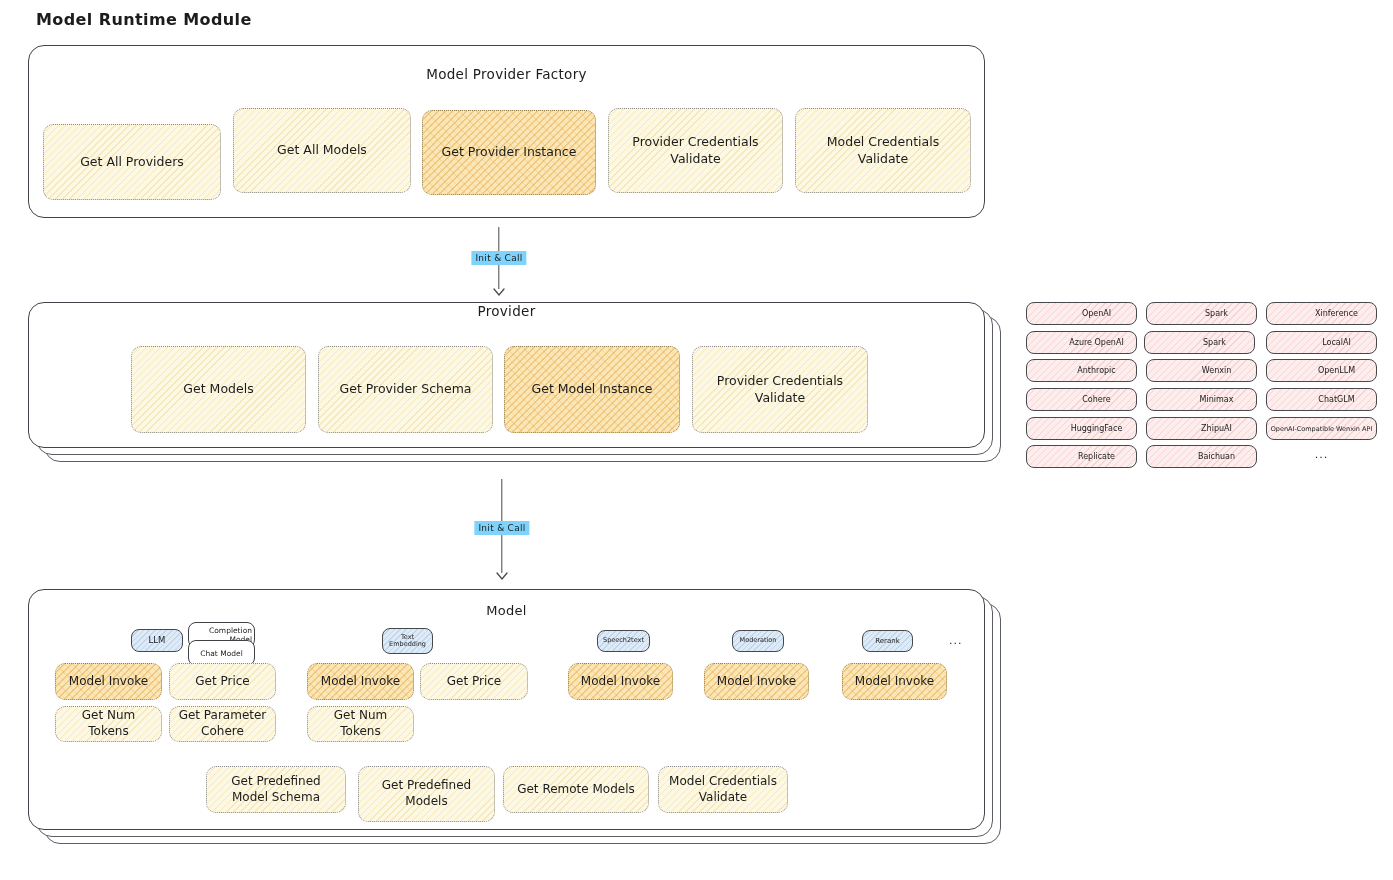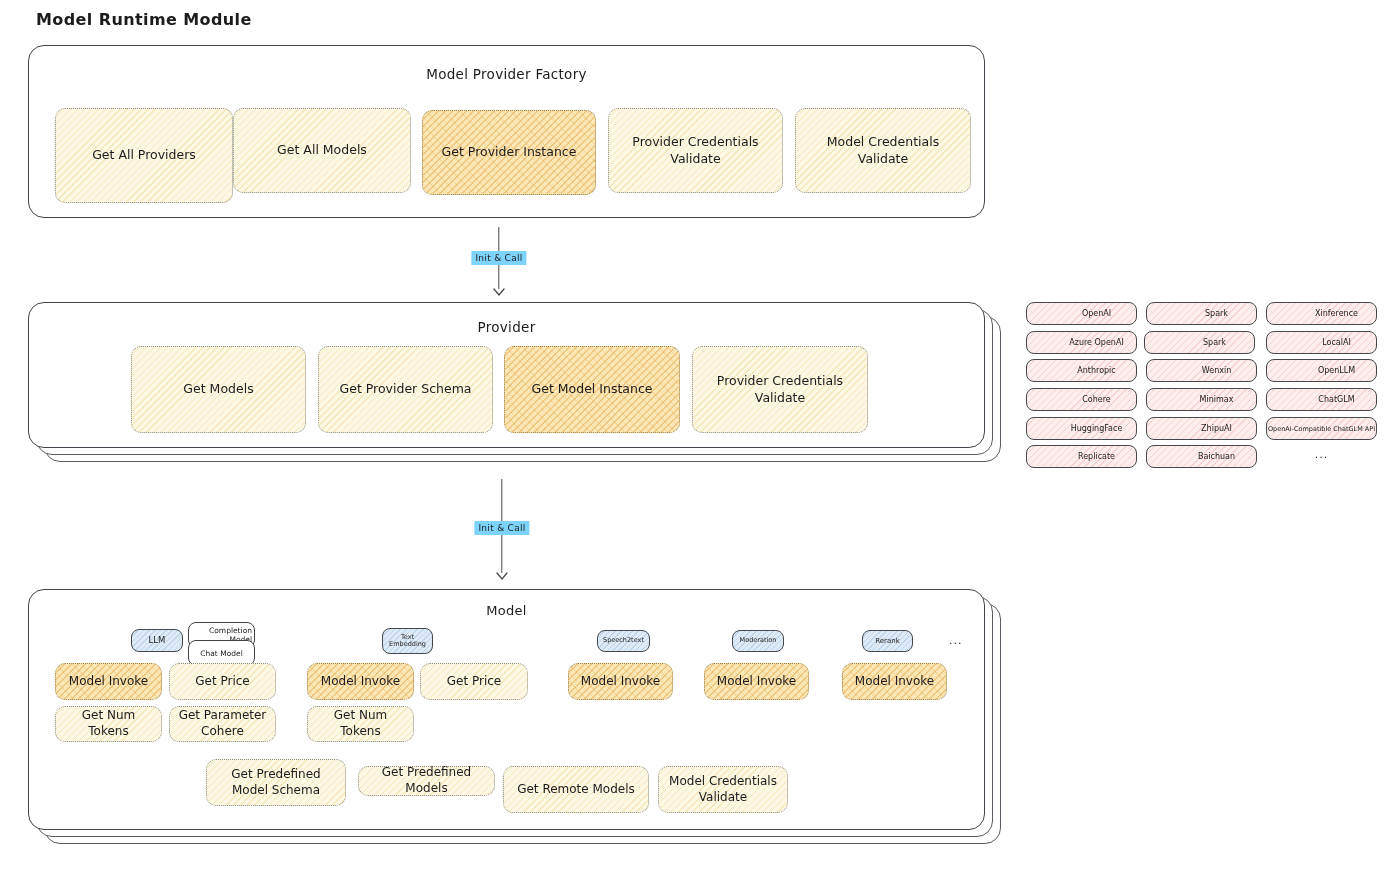--- a/index.html
+++ b/index.html
@@ -41,39 +41,39 @@
 </style>
 </head>
 <body>
 
 <div class="canvas">
 
   <div class="page-title">Model Runtime Module</div>
 
   <section class="box" style="left:28px;top:45px;width:957px;height:173px;">
     <div class="box-title" style="top:20px;">Model Provider Factory</div>
-    <div class="node yellow" style="left:14px;top:62px;width:178px;height:95px;margin-left:12px;">Get All Providers</div>
+    <div class="node yellow" style="left:14px;top:78px;width:178px;height:76px;">Get All Providers</div>
     <div class="node yellow" style="left:204px;top:62px;width:178px;height:85px;">Get All Models</div>
     <div class="node orange" style="left:393px;top:64px;width:174px;height:85px;">Get Provider Instance</div>
     <div class="node yellow" style="left:579px;top:62px;width:175px;height:85px;">Provider Credentials Validate</div>
     <div class="node yellow" style="left:766px;top:62px;width:176px;height:85px;">Model Credentials Validate</div>
   </section>
 
   <div class="arrow" style="left:492px;top:227px;height:69px;">
     <div class="line"></div>
     <div class="label" style="top:31px;">Init &amp; Call</div>
     <svg width="12" height="8" viewBox="0 0 12 8">
       <path d="M1 1 L6 7 L11 1" stroke="#4a4a4a" stroke-width="1.3" fill="none" stroke-linecap="round"></path>
     </svg>
   </div>
 
   <div class="ghost" style="left:44px;top:316px;width:957px;height:146px;"></div>
   <div class="ghost" style="left:36px;top:309px;width:957px;height:146px;"></div>
   <section class="box" style="left:28px;top:302px;width:957px;height:146px;">
-    <div class="box-title" style="top:16px;">Provider</div>
+    <div class="box-title" style="top:0;">Provider</div>
     <div class="node yellow" style="left:102px;top:43px;width:175px;height:87px;">Get Models</div>
     <div class="node yellow" style="left:289px;top:43px;width:175px;height:87px;">Get Provider Schema</div>
     <div class="node orange" style="left:475px;top:43px;width:176px;height:87px;">Get Model Instance</div>
     <div class="node yellow" style="left:663px;top:43px;width:176px;height:87px;">Provider Credentials Validate</div>
   </section>
 
   <div class="pink" style="left:1026px;top:302px;">OpenAI</div>
   <div class="pink" style="left:1026px;top:331px;">Azure OpenAI</div>
   <div class="pink" style="left:1026px;top:359px;">Anthropic</div>
   <div class="pink" style="left:1026px;top:388px;">Cohere</div>
@@ -82,21 +82,21 @@
   <div class="pink" style="left:1146px;top:302px;">Spark</div>
   <div class="pink" style="left:1144px;top:331px;border-radius:8px;">Spark</div>
   <div class="pink" style="left:1146px;top:359px;">Wenxin</div>
   <div class="pink" style="left:1146px;top:388px;">Minimax</div>
   <div class="pink" style="left:1146px;top:417px;">ZhipuAI</div>
   <div class="pink" style="left:1146px;top:445px;">Baichuan</div>
   <div class="pink" style="left:1266px;top:302px;">Xinference</div>
   <div class="pink" style="left:1266px;top:331px;">LocalAI</div>
   <div class="pink" style="left:1266px;top:359px;">OpenLLM</div>
   <div class="pink" style="left:1266px;top:388px;">ChatGLM</div>
-  <div class="pink small-text" style="left:1266px;top:417px;">OpenAI-Compatible ChatGLM API</div>
+  <div class="pink small-text" style="left:1266px;top:417px;">OpenAI-Compatible Wenxin API</div>
   <div class="more-text" style="left:1266px;top:448px;width:111px;text-align:center;">...</div>
 
   <div class="arrow" style="left:495px;top:479px;height:101px;">
     <div class="line"></div>
     <div class="label" style="top:49px;">Init &amp; Call</div>
     <svg width="12" height="8" viewBox="0 0 12 8">
       <path d="M1 1 L6 7 L11 1" stroke="#4a4a4a" stroke-width="1.3" fill="none" stroke-linecap="round"></path>
     </svg>
   </div>
 
@@ -119,19 +119,19 @@
     <div class="node orange" style="left:278px;top:73px;width:107px;height:37px;font-size:12px;">Model Invoke</div>
     <div class="node yellow" style="left:391px;top:73px;width:108px;height:37px;font-size:12px;">Get Price</div>
     <div class="node orange" style="left:539px;top:73px;width:105px;height:37px;font-size:12px;">Model Invoke</div>
     <div class="node orange" style="left:675px;top:73px;width:105px;height:37px;font-size:12px;">Model Invoke</div>
     <div class="node orange" style="left:813px;top:73px;width:105px;height:37px;font-size:12px;">Model Invoke</div>
 
     <div class="node yellow" style="left:26px;top:116px;width:107px;height:36px;font-size:12px;padding:2px 4px;">Get Num Tokens</div>
     <div class="node yellow" style="left:140px;top:116px;width:107px;height:36px;font-size:12px;padding:2px 8px;">Get Parameter Cohere</div>
     <div class="node yellow" style="left:278px;top:116px;width:107px;height:36px;font-size:12px;padding:2px 4px;">Get Num Tokens</div>
 
-    <div class="node yellow" style="left:177px;top:169px;width:140px;height:47px;font-size:12px;">Get Predefined Model Schema</div>
-    <div class="node yellow" style="left:329px;top:176px;width:137px;height:30px;font-size:12px;">Get Predefined Models</div>
+    <div class="node yellow" style="left:177px;top:176px;width:140px;height:47px;font-size:12px;">Get Predefined Model Schema</div>
+    <div class="node yellow" style="left:329px;top:176px;width:137px;height:56px;font-size:12px;">Get Predefined Models</div>
     <div class="node yellow" style="left:474px;top:176px;width:146px;height:47px;font-size:12px;">Get Remote Models</div>
     <div class="node yellow" style="left:629px;top:176px;width:130px;height:47px;font-size:12px;padding:2px 6px;">Model Credentials Validate</div>
   </section>
 
 </div>
 
 </body></html>

